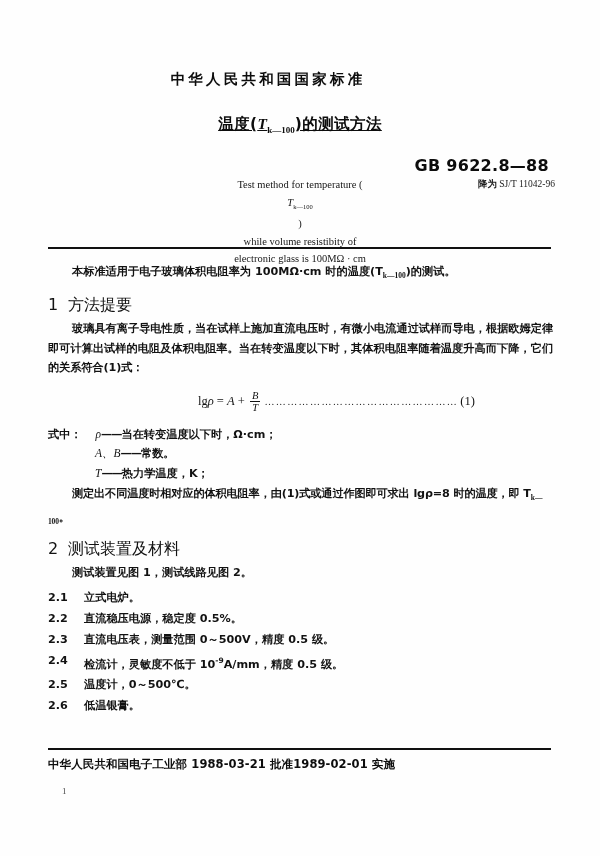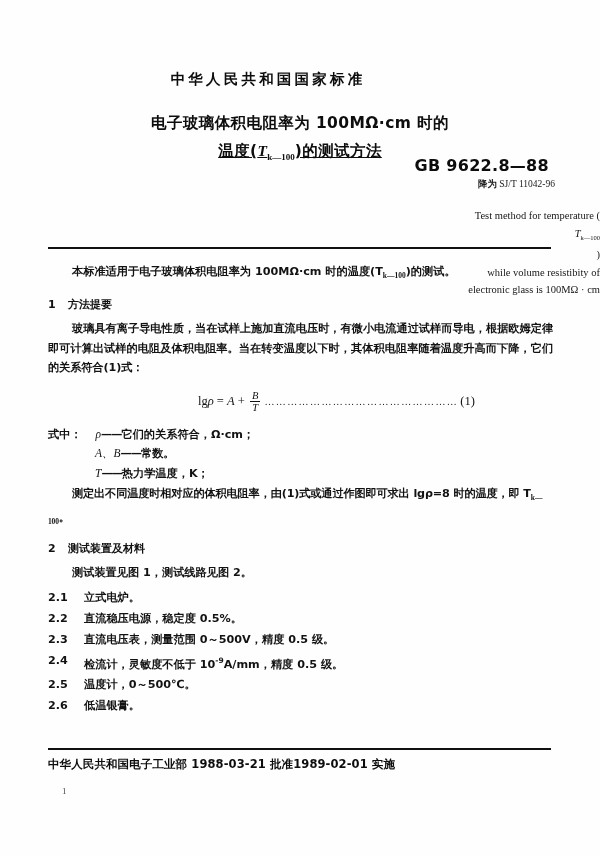--- a/index.html
+++ b/index.html
@@ -95,26 +95,25 @@
     font-size: 9.5px;
     margin-top: 46px;
   }
 
   
   .en-title {
     position: absolute;
     top: 176px;
     left: 0;
     width: 600px;
-    text-align: right;
+    text-align: center;
     font-family: "Liberation Serif", "DejaVu Serif", serif;
     font-size: 10.5px;
     line-height: 17.5px;
     color: #161616;
-    margin-top: 31px;
   }
   .en-title span { display: block; }
   .en-title sub {
     font-size: 6.5px;
     vertical-align: sub;
   }
   .en-title i { font-style: italic; }
 
   
   .rule-top {
@@ -147,22 +146,22 @@
   }
   .body p { margin: 0; }
 
   .lead {
     text-indent: 24px;
     font-weight: bold;
     margin-bottom: 9px !important;
   }
 
   .sec-head {
-    font-weight: bold;
-    font-size: 11px;
+    font-weight: normal;
+    font-size: 16px;
     margin: 7px 0 5px 0 !important;
   }
   .sec-head .num {
     display: inline-block;
     width: 20px;
   }
 
   .para {
     text-indent: 24px;
     font-weight: bold;
@@ -264,21 +263,20 @@
 </head>
 <body>
 
 <div class="page">
 
   <div class="masthead">
     <div class="nat-std">中华人民共和国国家标准</div>
   </div>
 
   <div class="cn-title">
-    <span>电子玻璃体积电阻率为 100MΩ·cm 时的</span>
     <span class="ln2"><span>温度(</span><i>T</i><sub>k—100</sub><span>)的测试方法</span></span>
   </div>
 
   <div class="std-no">
     <span class="gb">GB 9622.8—88</span>
     <span class="repl"><span class="cn">降为</span>&nbsp;<span>SJ/T 11042-96</span></span>
   </div>
 
   <div class="en-title">
     <span><span>Test method for temperature (</span><i>T</i><sub>k—100</sub><span>)</span></span>
@@ -291,21 +289,21 @@
   <div class="body">
 
     <p class="lead"><span>本标准适用于电子玻璃体积电阻率为 100MΩ·cm 时的温度(T</span><sub style="font-family:'Liberation Serif',serif;font-size:7.5px">k—100</sub><span>)的测试。</span></p>
 
     <p class="sec-head"><span class="num">1</span><span>方法提要</span></p>
 
     <p class="para">玻璃具有离子导电性质，当在试样上施加直流电压时，有微小电流通过试样而导电，根据欧姆定律即可计算出试样的电阻及体积电阻率。当在转变温度以下时，其体积电阻率随着温度升高而下降，它们的关系符合(1)式：</p>
 
     <p class="formula"><span>lg</span><i>ρ</i>&nbsp;<span>=</span>&nbsp;<i>A</i>&nbsp;<span>+</span>&nbsp;<span class="frac"><span class="num-t">B</span><span class="den-t">T</span></span><span class="dots">……………………………………………</span><span>(1)</span></p>
 
-    <p class="where wrow first"><span class="lbl">式中：</span><span class="sym">ρ</span><span class="dash">——</span><span>它们的关系符合，Ω·cm；</span></p>
+    <p class="where wrow first"><span class="lbl">式中：</span><span class="sym">ρ</span><span class="dash">——</span><span>当在转变温度以下时，Ω·cm；</span></p>
 
     <p class="wrow"><span class="sym">A、B</span><span class="dash">——</span><span>常数。</span></p>
 
     <p class="wrow"><span class="sym">T</span><span class="dash">——</span><span>热力学温度，K；</span></p>
 
     <p class="closing"><span>测定出不同温度时相对应的体积电阻率，由(1)式或通过作图即可求出 lgρ=8 时的温度，即 T</span><sub style="font-family:'Liberation Serif',serif;font-size:7.5px">k—100</sub><span>。</span></p>
 
     <p class="sec-head"><span class="num">2</span><span>测试装置及材料</span></p>
 
     <p class="subnote">测试装置见图 1，测试线路见图 2。</p>

